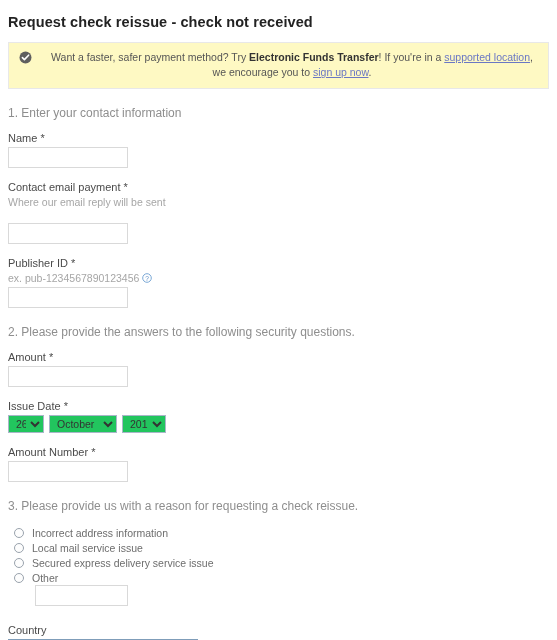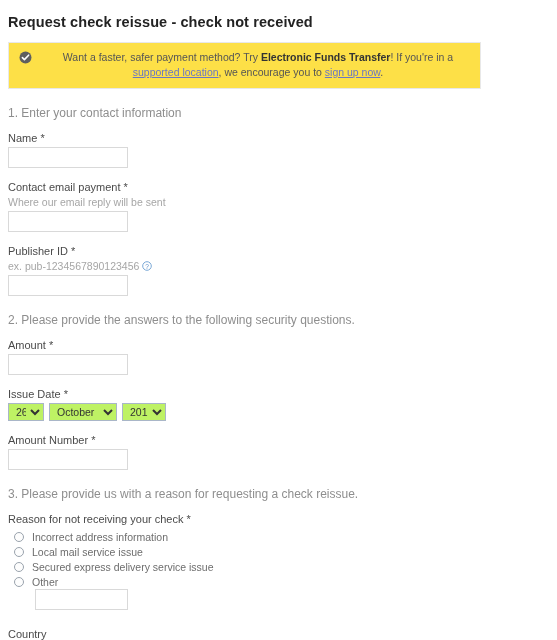--- a/index.html
+++ b/index.html
@@ -28,24 +28,24 @@
     font-size: 14.5px;
     font-weight: bold;
     color: #222222;
     margin: 14px 0 0 0;
     letter-spacing: 0.1px;
   }
 
   
   .promo-banner {
     margin-top: 12px;
-    background: #fde047;
+    background: #fef9c3;
     border: 1px solid #e8e8e8;
     box-sizing: border-box;
-    width: 473px;
+    width: 541px;
     padding: 7px 10px 8px 10px;
     display: flex;
     align-items: flex-start;
   }
   .promo-icon {
     width: 13px;
     height: 13px;
     flex: 0 0 13px;
     margin-top: 1px;
     margin-right: 14px;
@@ -77,21 +77,21 @@
   }
   .field-label {
     color: #4a4a4a;
     font-size: 11px;
     margin-bottom: 3px;
     display: block;
   }
   .field-hint {
     color: #a6a6a6;
     font-size: 10.5px;
-    margin-bottom: 3px;
+    margin-bottom: 15px;
     display: block;
   }
   .hint-row {
     display: flex;
     align-items: center;
     gap: 3px;
     margin-bottom: 3px;
   }
   .help-icon {
     width: 10px;
@@ -119,21 +119,21 @@
   
   .date-row {
     display: flex;
     gap: 5px;
     align-items: center;
   }
   select.legacy-select {
     box-sizing: border-box;
     height: 18px;
     border: 1px solid #a9b6c8;
-    background: #bef264;
+    background: #22c55e;
     font-family: "Liberation Sans", sans-serif;
     font-size: 10.5px;
     color: #333333;
     padding: 0 1px 0 3px;
     outline: none;
     -webkit-appearance: menulist;
     appearance: menulist;
   }
   select.sel-day { width: 36px; }
   select.sel-month { width: 68px; }
@@ -233,21 +233,20 @@
   </div>
 
   <div class="field">
     <label class="field-label">Amount Number *</label>
     <input class="text-input" type="text" value="" style="">
   </div>
 
   <div class="section-heading">3. Please provide us with a reason for requesting a check reissue.</div>
 
   <div class="field">
-    <label class="field-label">Reason for not receiving your check *</label>
     <div class="radio-list" id="reason-radio-list">
         <div class="radio-row">
           <span class="radio-mark"></span>
           <span class="radio-label">Incorrect address information</span>
         </div>
         <div class="radio-row">
           <span class="radio-mark"></span>
           <span class="radio-label">Local mail service issue</span>
         </div>
         <div class="radio-row">

